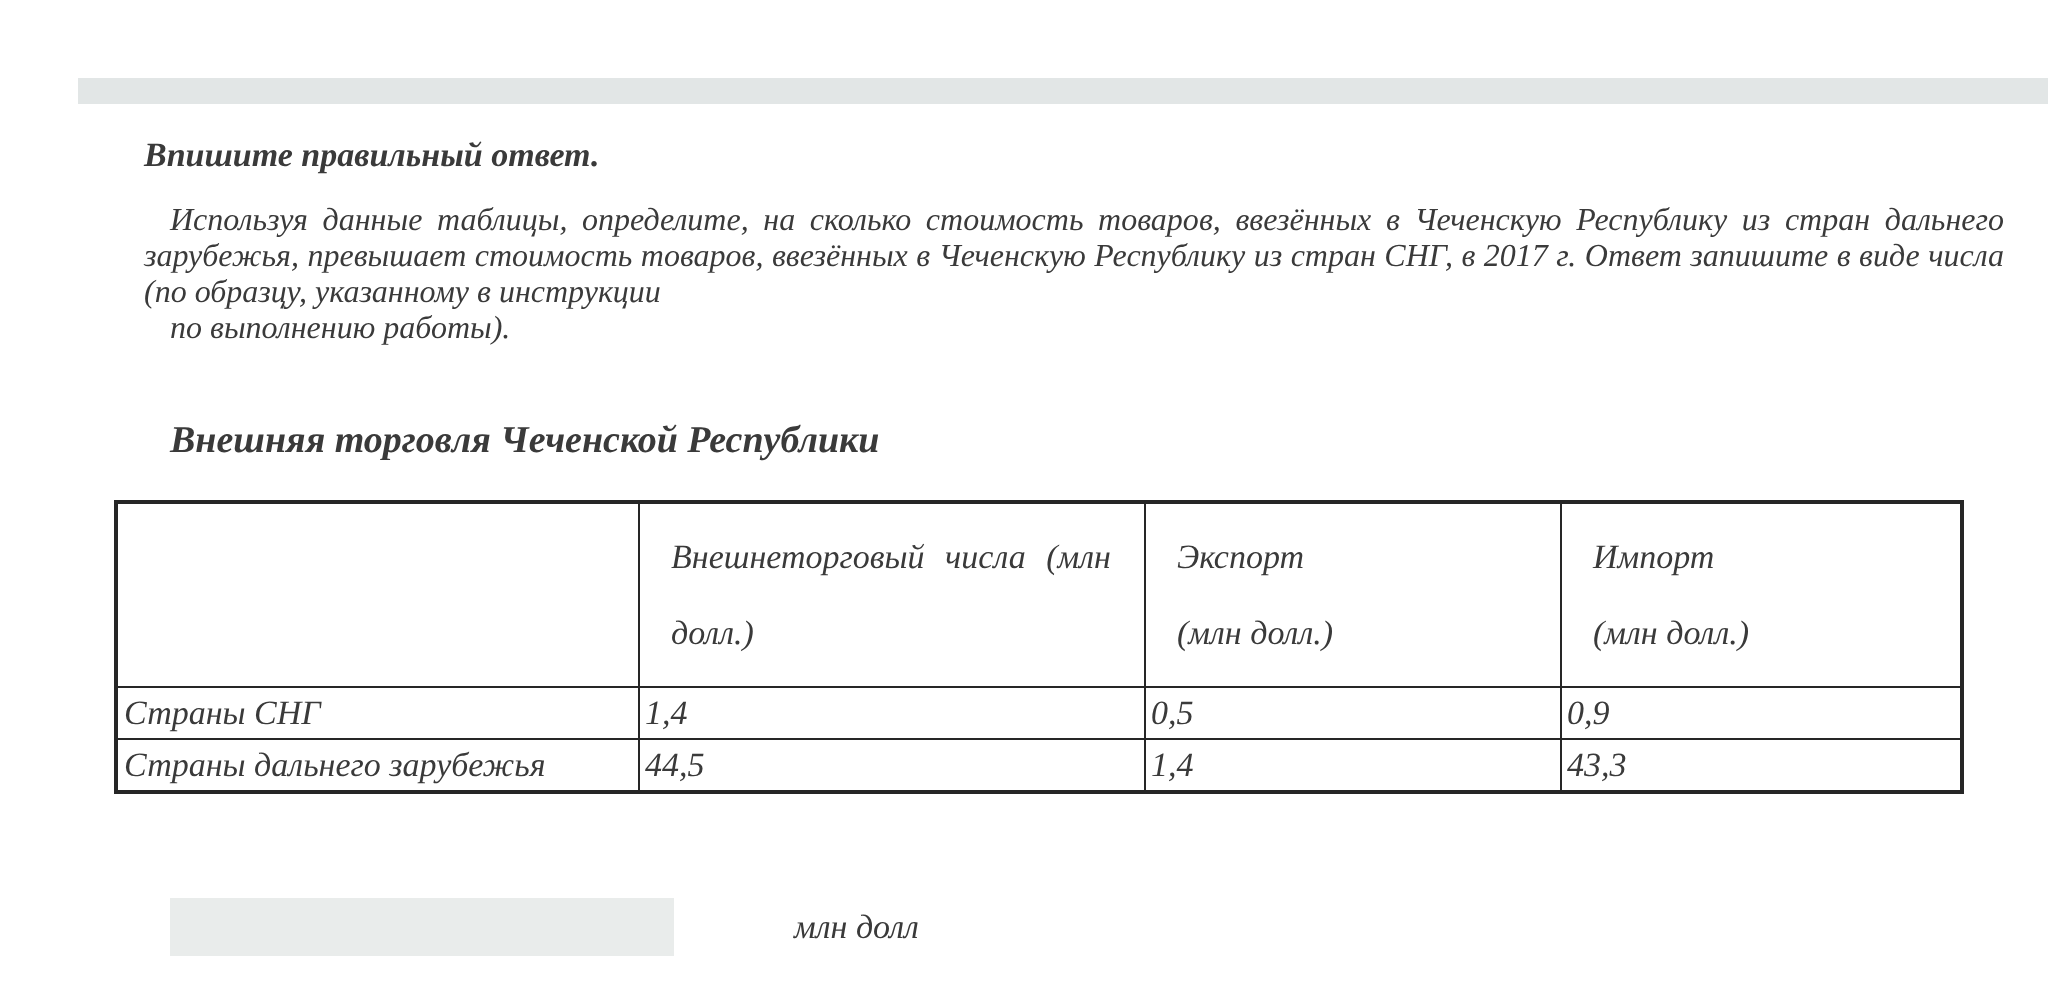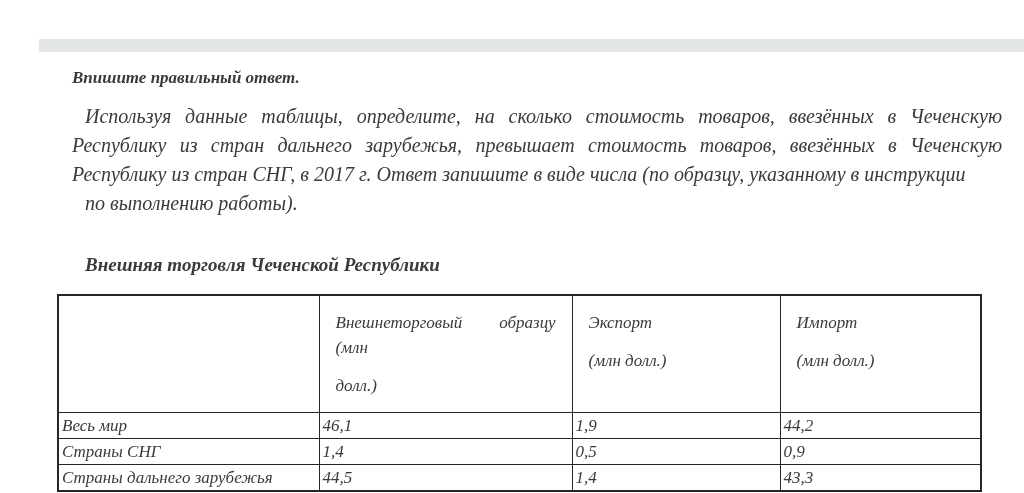--- a/index.html
+++ b/index.html
@@ -20,22 +20,22 @@
     padding: 0 22px 0 20px;
   }
   .prompt-title {
     margin-top: 15px;
     font-size: 17px;
     font-weight: bold;
     line-height: 22px;
   }
   .question-text {
     margin-top: 13px;
-    font-size: 20px;
-    line-height: 29px;
+    font-size: 16px;
+    line-height: 18px;
     text-align: justify;
   }
   .table-caption {
     margin-top: 33px;
     font-size: 19px;
     font-weight: bold;
     line-height: 27px;
   }
   table.trade-table {
     margin-top: 16px;
@@ -109,40 +109,34 @@
       <col style="width:253px">
       <col style="width:208px">
       <col style="width:201px">
     </colgroup>
     <thead>
       <tr id="thead-row">
           <th>
             <div class="hline"></div>
           </th>
           <th class="just">
-            <div class="hline">Внешнеторговый образцу (млн</div>
+            <div class="hline">Внешнеторговый числа (млн</div>
             <div class="hline">долл.)</div>
           </th>
           <th>
             <div class="hline">Экспорт</div>
             <div class="hline">(млн долл.)</div>
           </th>
           <th>
             <div class="hline">Импорт</div>
             <div class="hline">(млн долл.)</div>
           </th>
         </tr>
     </thead>
     <tbody id="tbody">
-        <tr>
-          <td>Весь мир</td>
-          <td>46,1</td>
-          <td>1,9</td>
-          <td>44,2</td>
-        </tr>
         <tr>
           <td>Страны СНГ</td>
           <td>1,4</td>
           <td>0,5</td>
           <td>0,9</td>
         </tr>
         <tr>
           <td>Страны дальнего зарубежья</td>
           <td>44,5</td>
           <td>1,4</td>

